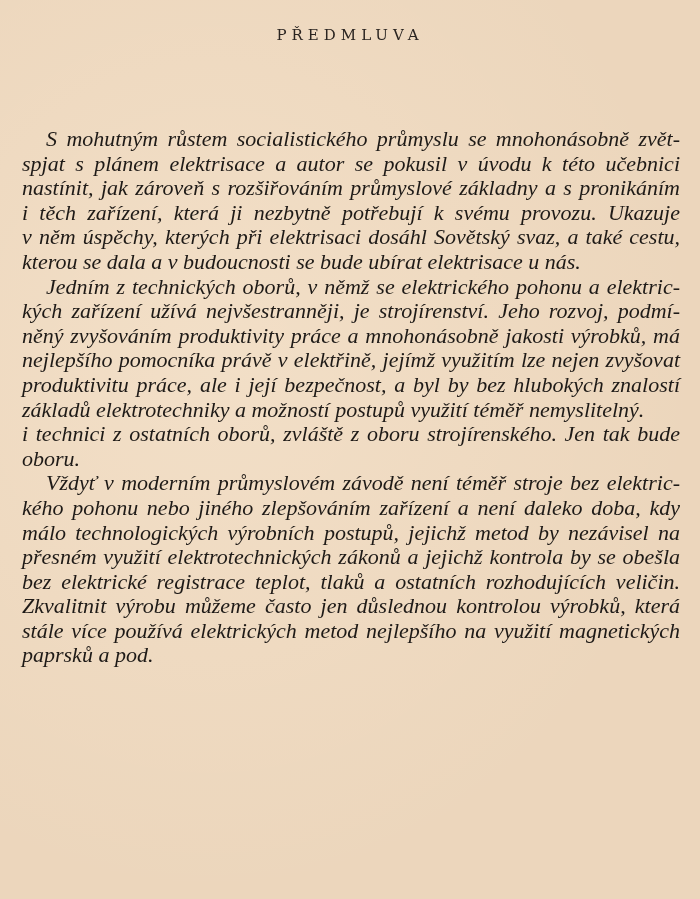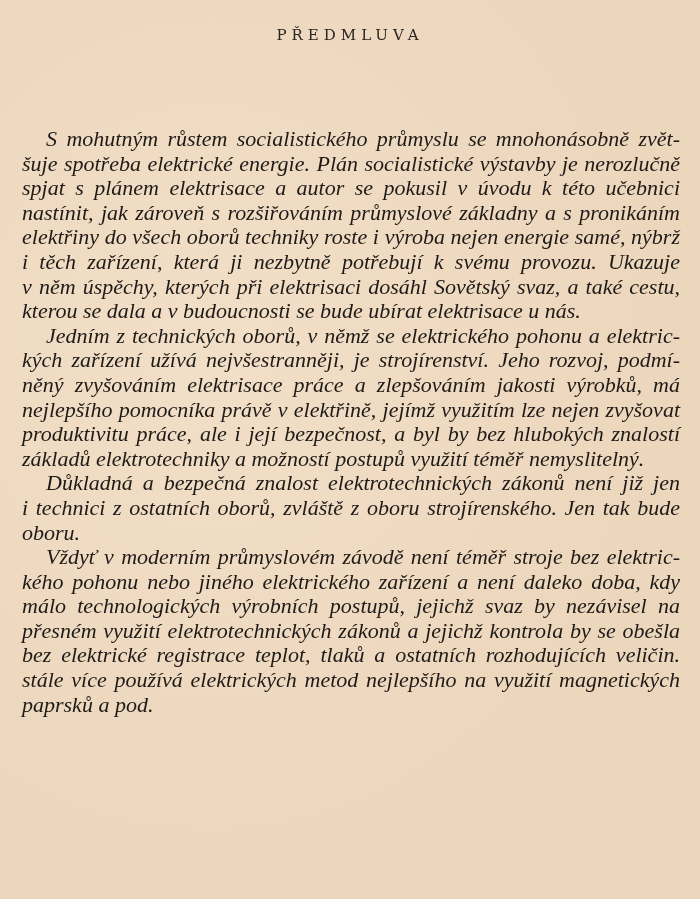--- a/index.html
+++ b/index.html
@@ -63,47 +63,45 @@
 </head>
 <body>
 
 <div class="page">
   <div class="title">PŘEDMLUVA</div>
 
   <div class="body-text">
 
     <div class="para">
       <span class="line indent">S mohutným růstem socialistického průmyslu se mnohonásobně zvět-</span>
-      <span class="line">šuje spotřeba elektrické energie. Plán socialistické výstavby je nerozlučně</span>
       <span class="line">spjat s plánem elektrisace a autor se pokusil v úvodu k této učebnici</span>
       <span class="line">nastínit, jak zároveň s rozšiřováním průmyslové základny a s pronikáním</span>
-      <span class="line">elektřiny do všech oborů techniky roste i výroba nejen energie samé, nýbrž</span>
       <span class="line">i těch zařízení, která ji nezbytně potřebují k svému provozu. Ukazuje</span>
       <span class="line">v něm úspěchy, kterých při elektrisaci dosáhl Sovětský svaz, a také cestu,</span>
       <span class="line last">kterou se dala a v budoucnosti se bude ubírat elektrisace u nás.</span>
     </div>
 
     <div class="para">
       <span class="line indent">Jedním z technických oborů, v němž se elektrického pohonu a elektric-</span>
       <span class="line">kých zařízení užívá nejvšestranněji, je strojírenství. Jeho rozvoj, podmí-</span>
-      <span class="line">něný zvyšováním elektrisace práce a zlepšováním jakosti výrobků, má</span>
+      <span class="line">něný zvyšováním produktivity práce a mnohonásobně jakosti výrobků, má</span>
       <span class="line">nejlepšího pomocníka právě v elektřině, jejímž využitím lze nejen zvyšovat</span>
       <span class="line">produktivitu práce, ale i její bezpečnost, a byl by bez hlubokých znalostí</span>
       <span class="line last">základů elektrotechniky a možností postupů využití téměř nemyslitelný.</span>
     </div>
 
     <div class="para">
-      <span class="line indent">Důkladná a bezpečná znalost elektrotechnických zákonů není již jen</span>
       <span class="line">i technici z ostatních oborů, zvláště z oboru strojírenského. Jen tak bude</span>
       <span class="line last">oboru.</span>
     </div>
 
     <div class="para">
       <span class="line indent">Vždyť v moderním průmyslovém závodě není téměř stroje bez elektric-</span>
-      <span class="line">kého pohonu nebo jiného elektrického zařízení a není daleko doba, kdy</span>
-      <span class="line">málo technologických výrobních postupů, jejichž svaz by nezávisel na</span>
+      <span class="line">kého pohonu nebo jiného zlepšováním zařízení a není daleko doba, kdy</span>
+      <span class="line">málo technologických výrobních postupů, jejichž metod by nezávisel na</span>
       <span class="line">přesném využití elektrotechnických zákonů a jejichž kontrola by se obešla</span>
       <span class="line">bez elektrické registrace teplot, tlaků a ostatních rozhodujících veličin.</span>
+      <span class="line">Zkvalitnit výrobu můžeme často jen důslednou kontrolou výrobků, která</span>
       <span class="line">stále více používá elektrických metod nejlepšího na využití magnetických</span>
       <span class="line last">paprsků a pod.</span>
     </div>
   </div>
 </div>
 
 </body></html>

